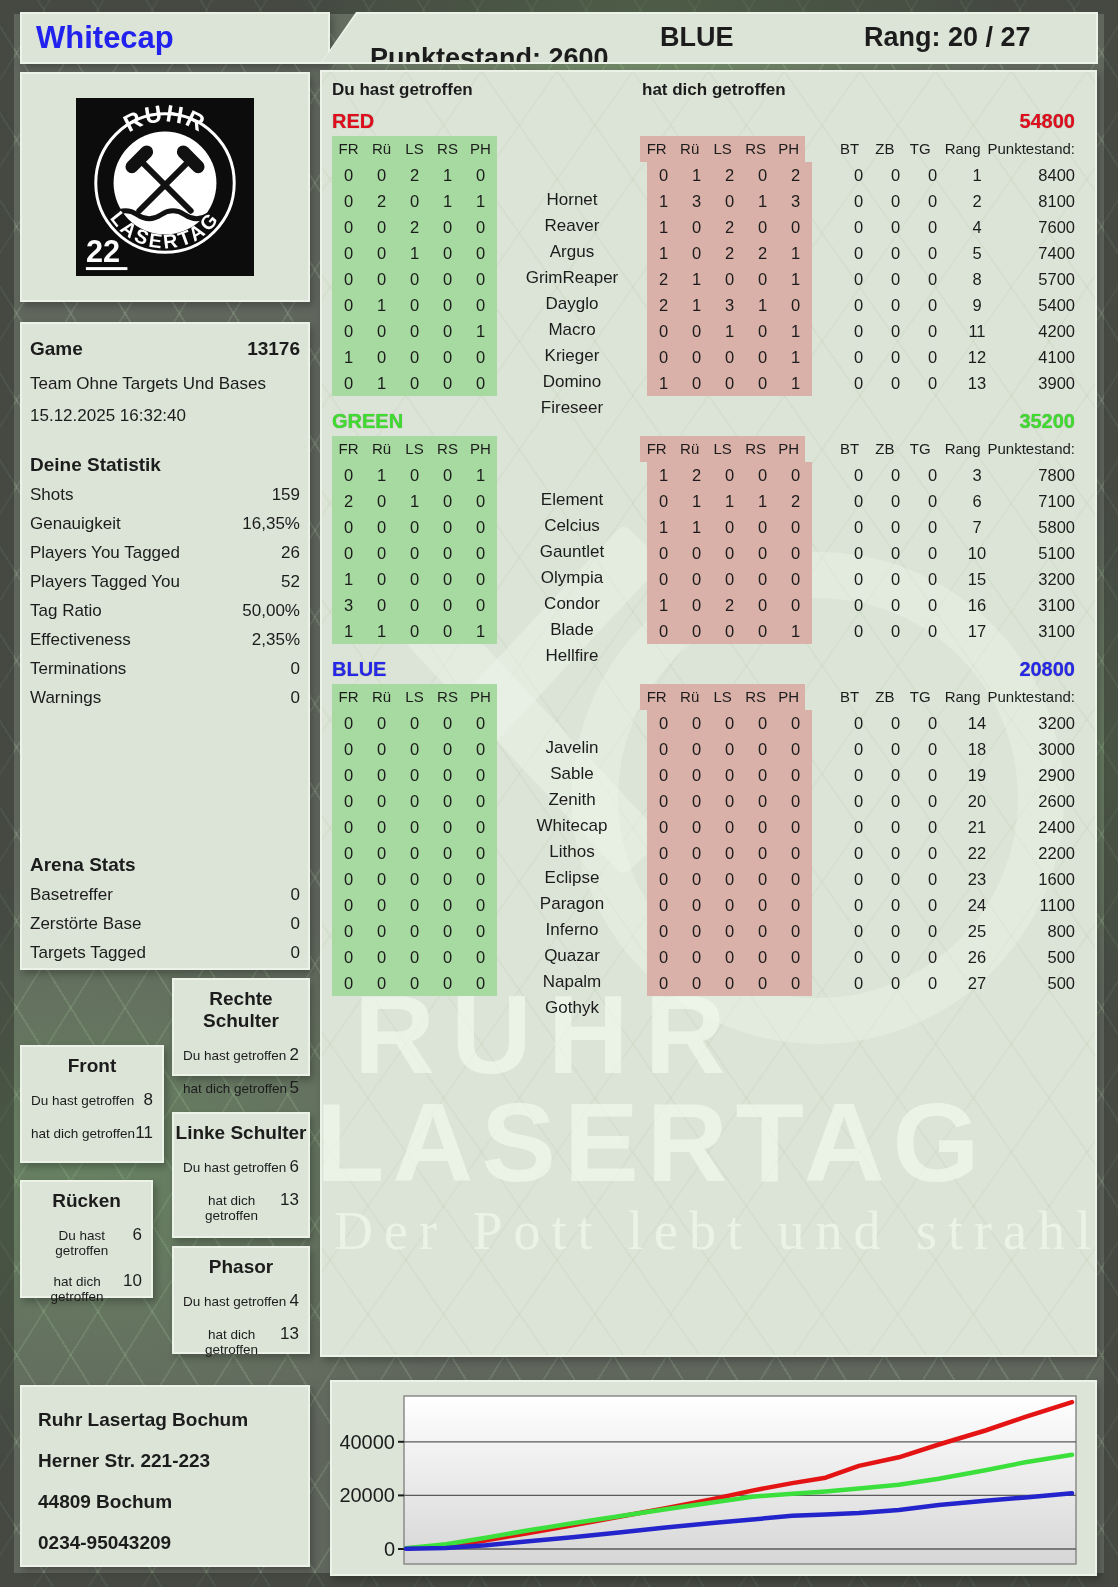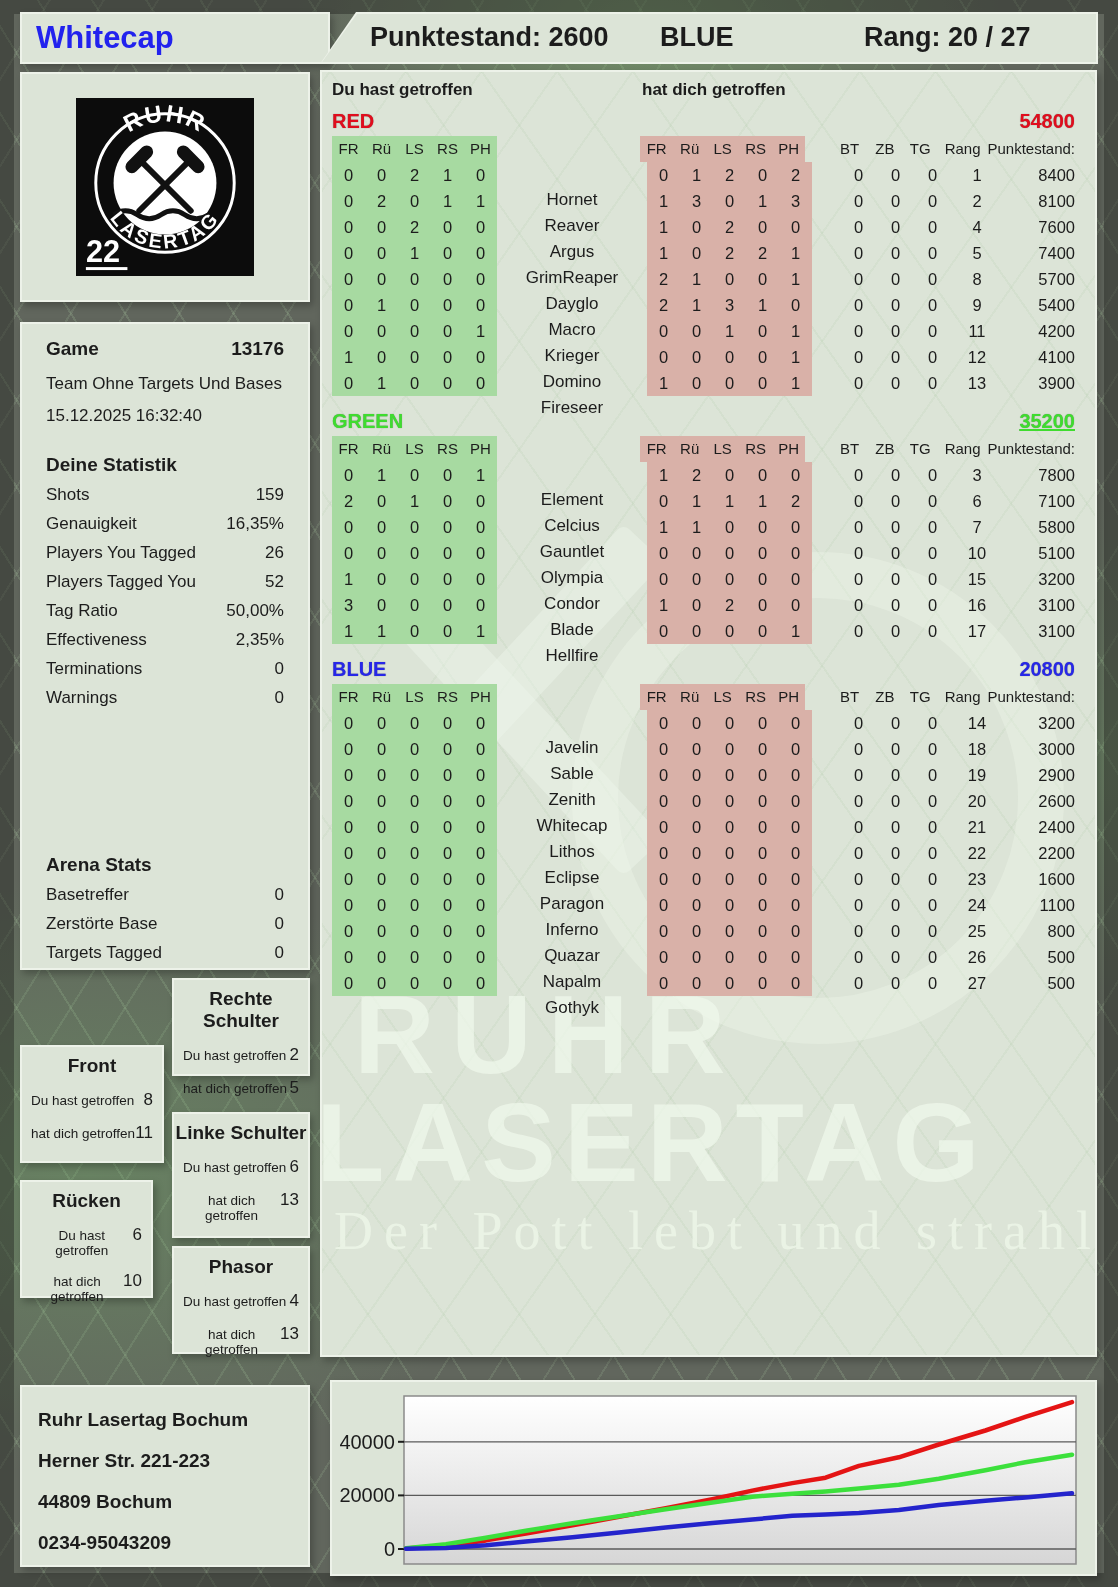--- a/index.html
+++ b/index.html
@@ -18,25 +18,25 @@
     box-shadow:3px 4px 7px rgba(0,0,0,.25);}
   
   #hdr-left{left:20px;top:12px;width:310px;height:52px;display:flex;align-items:center;}
   #hdr-left .pname{font-size:31px;font-weight:bold;color:#2222ee;padding-left:14px;}
   #hdr-right{position:absolute;left:320px;top:12px;width:778px;height:52px;
     background:#edf2e9;clip-path:polygon(36px 0,100% 0,100% 100%,0 100%);
     box-sizing:border-box;}
   #hdr-right .inner{position:absolute;left:2px;top:2px;right:2px;bottom:2px;background:#dce4d7;
     clip-path:polygon(35px 0,100% 0,100% 100%,0 100%);}
   #hdr-right span{position:absolute;top:8px;font-size:27px;font-weight:bold;}
-  #hdr-score{left:48px;} #hdr-team{left:338px;} #hdr-rank{left:542px;}
+  #hdr-score{left:48px;margin-top:21px;} #hdr-team{left:338px;} #hdr-rank{left:542px;}
   
   #logo-panel{left:20px;top:72px;width:290px;height:230px;display:flex;align-items:center;justify-content:center;}
   
-  #game-panel{left:20px;top:322px;width:290px;height:648px;padding:10px 24px;font-size:17px;}
+  #game-panel{left:20px;top:322px;width:290px;height:648px;padding:10px 8px;font-size:17px;}
   .g-head{display:flex;justify-content:space-between;font-weight:bold;font-size:19px;margin:4px 0 8px;}
   .g-line{line-height:32px;}
   .sec-title{font-weight:bold;font-size:19px;margin-top:22px;margin-bottom:4px;}
   .sec-title.arena{margin-top:142px;}
   .statrow{display:flex;justify-content:space-between;height:29px;line-height:29px;}
   
   .hitbox{text-align:center;}
   .hitbox .hb-title{font-size:19px;font-weight:bold;margin-top:8px;}
   .hitrow{display:flex;justify-content:space-between;align-items:baseline;padding:0 9px;margin-top:13px;}
   .hitrow .hl{font-size:13.5px;}
@@ -497,21 +497,21 @@
             <span class="c3">0</span>
             <span class="c3">0</span>
             <span class="c3">0</span>
             <span class="rang">13</span>
             <span class="pts">3900</span>
           </div>
         </section>
         <section class="team-section">
           <div class="team-head">
             <span class="tname" style="color: rgb(63, 220, 47);">GREEN</span>
-            <span class="ttotal" style="color: rgb(63, 220, 47); text-decoration: underline;">35200</span>
+            <span class="ttotal" style="color: rgb(63, 220, 47);">35200</span>
           </div>
           <div class="trow thead">
             <div class="blk you">
               <span>FR</span>
               <span>Rü</span>
               <span>LS</span>
               <span>RS</span>
               <span>PH</span>
             </div>
             <span class="name"></span>

